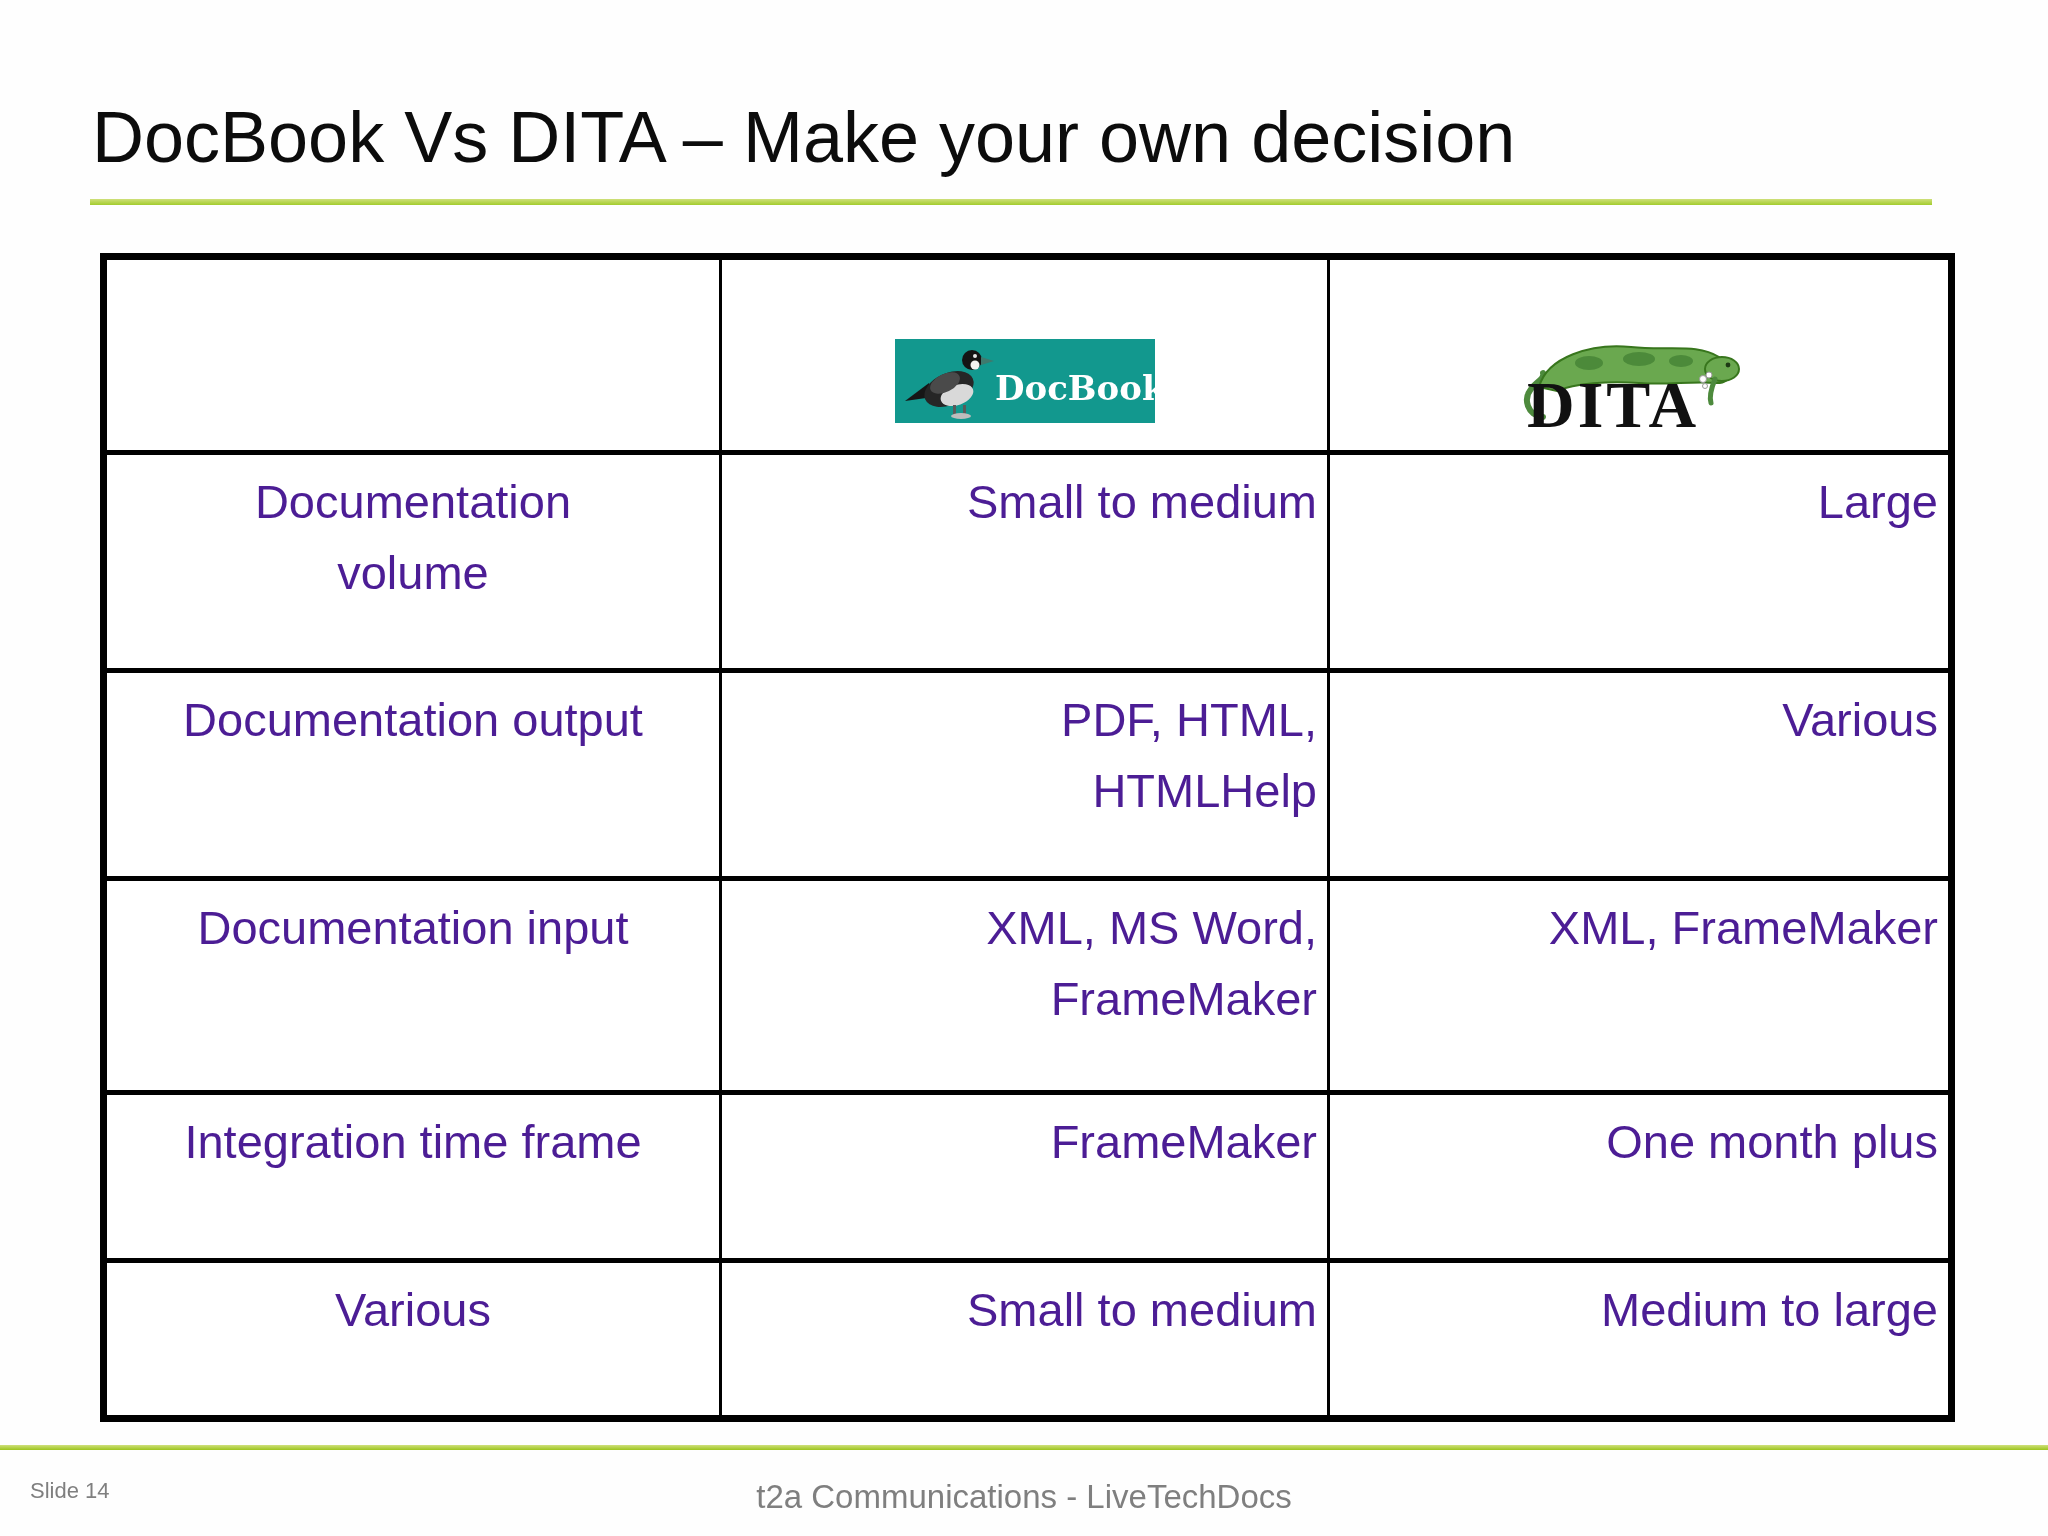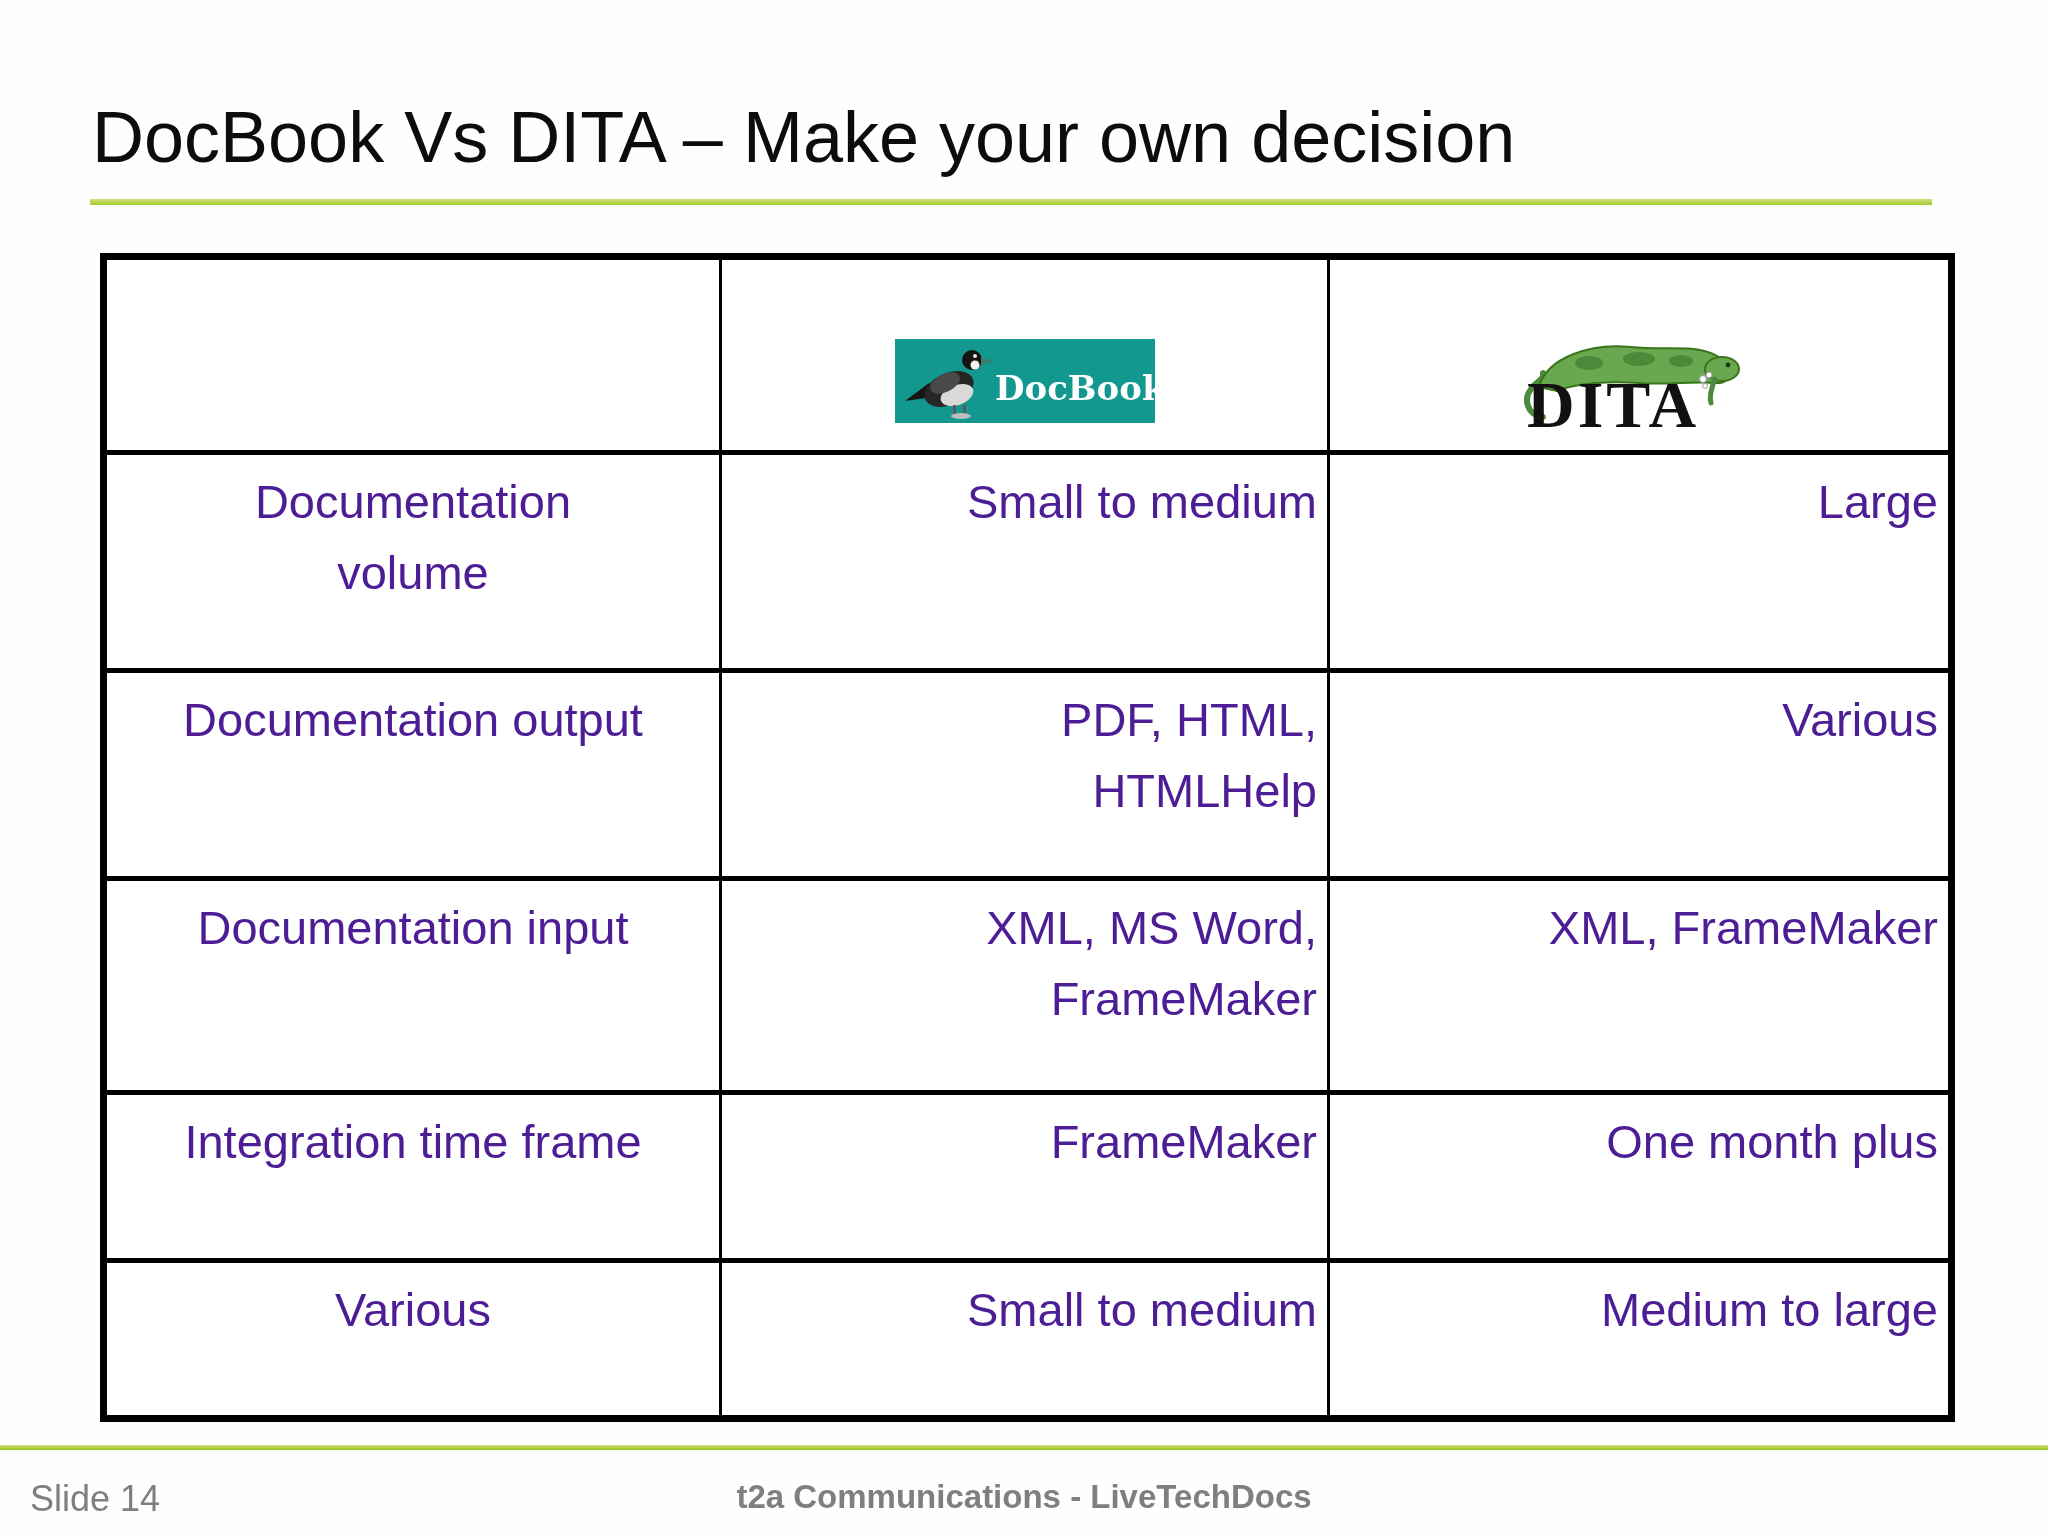--- a/index.html
+++ b/index.html
@@ -80,32 +80,31 @@
     left: 0;
     top: 1445px;
     width: 2048px;
     height: 5px;
     background: linear-gradient(to bottom, #cfe07a, #9cc41e);
   }
   .footer-slide-number {
     position: absolute;
     left: 30px;
     top: 1478px;
-    font-size: 36px;
+    font-size: 22px;
     color: #7f7f7f;
   }
   .footer-center {
     position: absolute;
     left: 0;
     top: 1478px;
     width: 2048px;
     text-align: center;
     font-size: 33px;
     color: #7f7f7f;
-    font-weight: bold;
   }
   .db-text {
     font-family: "DejaVu Serif", serif;
     font-weight: bold;
   }
   .dita-text {
     font-family: "Liberation Serif", serif;
     font-weight: bold;
   }
 </style>

